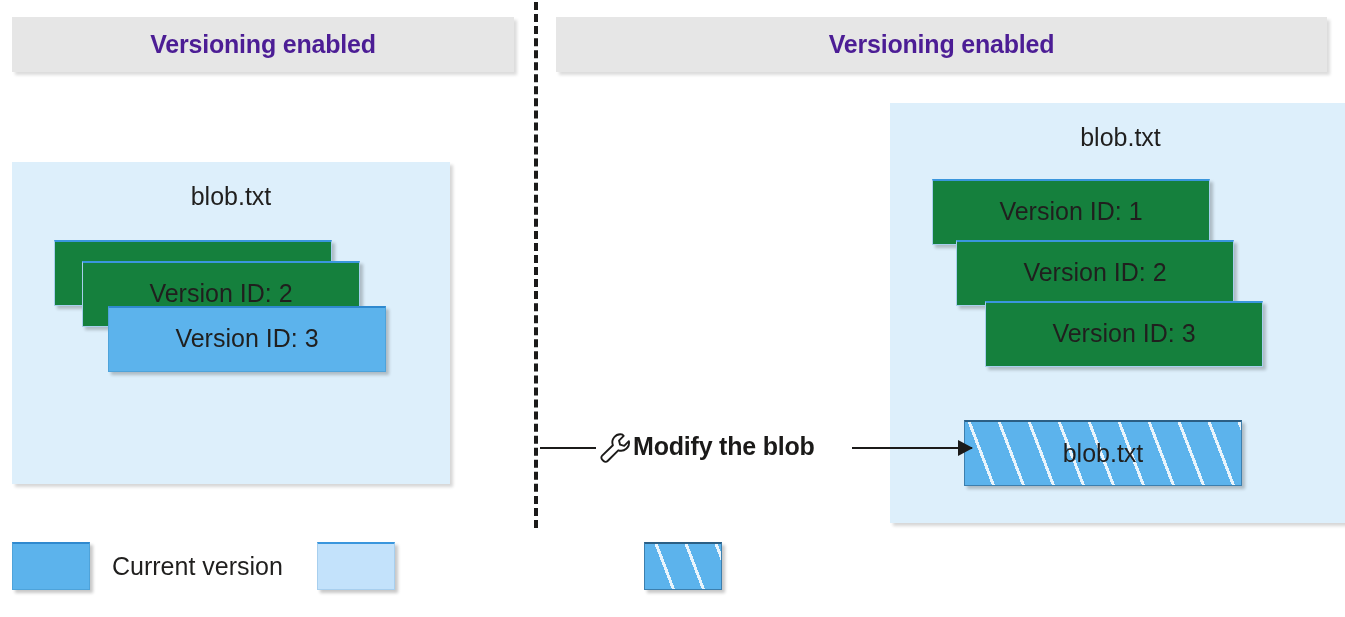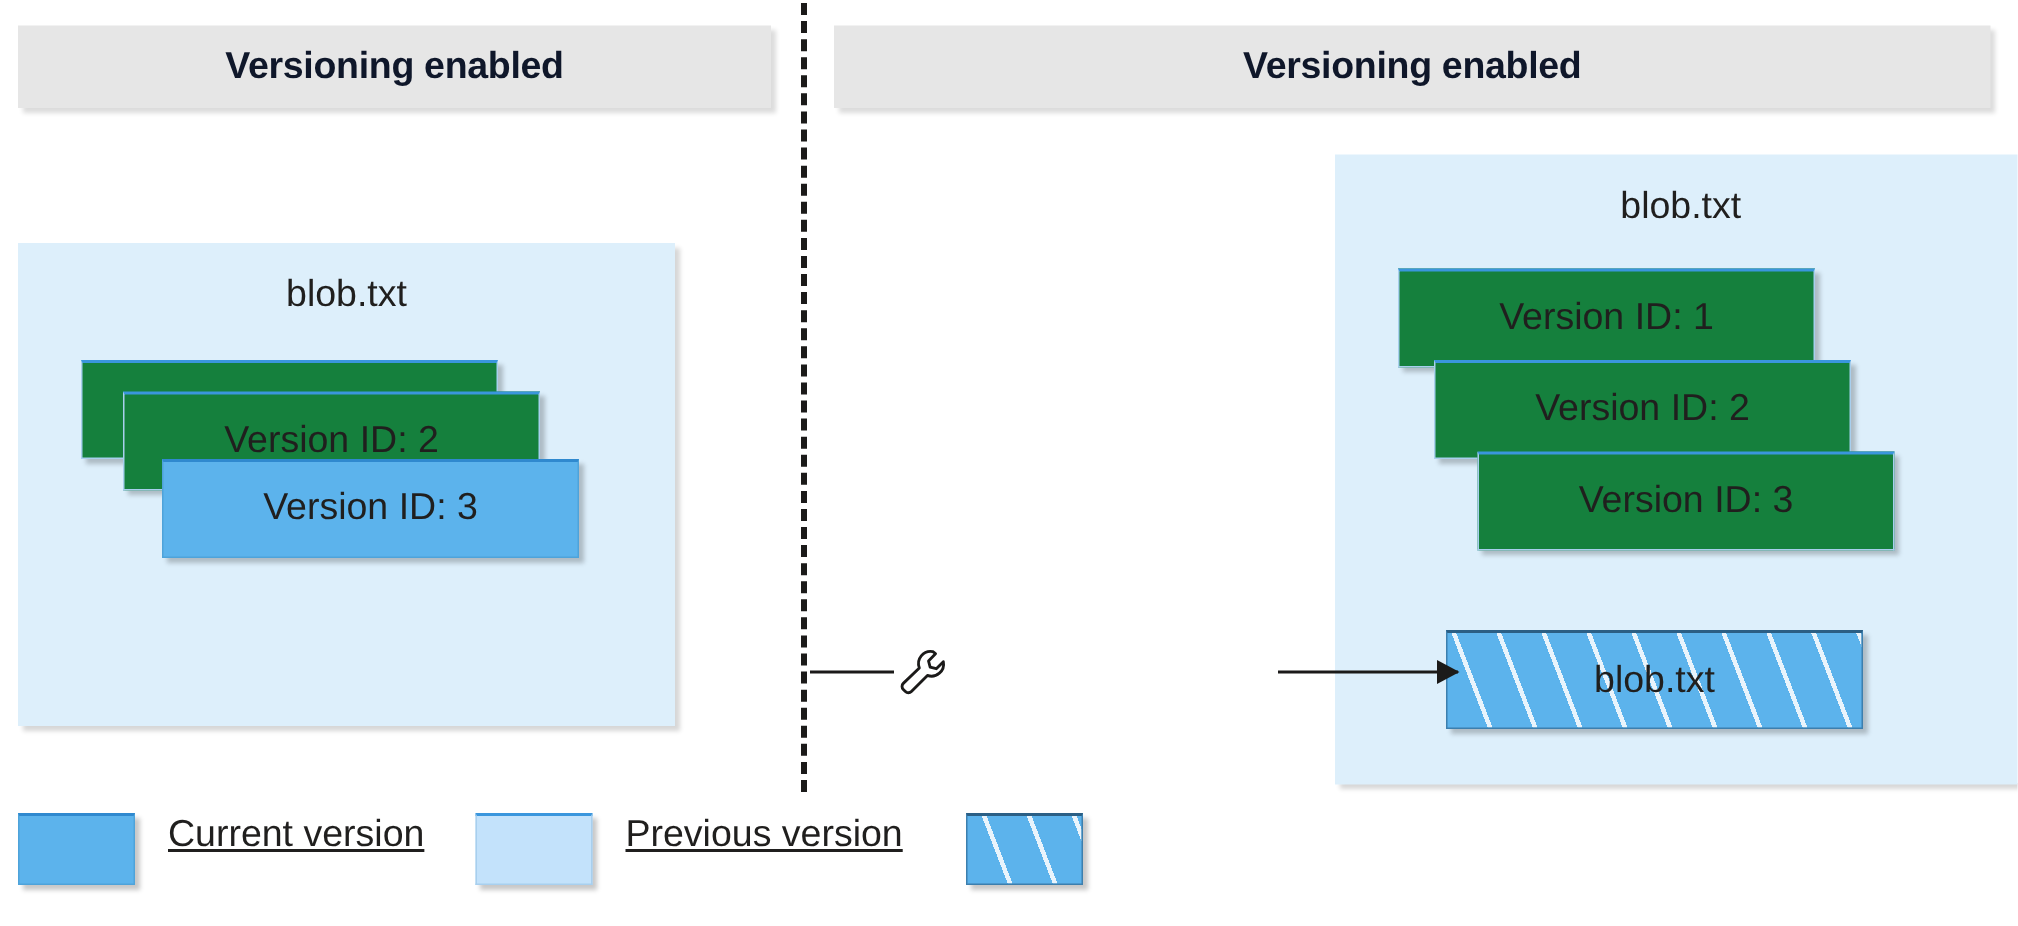--- a/index.html
+++ b/index.html
@@ -15,21 +15,21 @@
 
   
   .col-header{
     position:absolute;
     background:#e6e6e6;
     box-shadow:3px 3px 3px rgba(0,0,0,0.14);
     display:flex;align-items:center;justify-content:center;
     font-weight:bold;
     font-size:25px;
     letter-spacing:-0.2px;
-    color:#0f172a;
+    color:#4c1d95;
   }
   #hdr-left{left:12px;top:17px;width:502px;height:55px;}
   #hdr-right{left:556px;top:17px;width:771px;height:55px;}
 
   
   .divider{
     position:absolute;
     left:534px;top:2px;
     width:0;height:526px;
     border-left:4px dashed #1b1a19;
@@ -115,21 +115,21 @@
   .flow-arrow:after{
     content:"";position:absolute;right:-1px;top:-7px;
     width:0;height:0;
     border-top:8px solid transparent;
     border-bottom:8px solid transparent;
     border-left:15px solid #1b1a19;
   }
 
   
   .legend{position:absolute;left:12px;top:542px;height:50px;}
-  .legend-item{position:absolute;display:flex;align-items:flex-start;text-decoration:underline;}
+  .legend-item{position:absolute;display:flex;align-items:center;}
   .legend-swatch{
     width:78px;height:48px;box-sizing:border-box;
     box-shadow:3px 3px 3px rgba(0,0,0,0.22);
     flex:none;
   }
   .legend-swatch.current{background:#5cb3ec;border:1px solid #4ea3da;border-top:2px solid #2f89cf;}
   .legend-swatch.prev{background:#c3e2fb;border:1px solid #a8cfee;border-top:2px solid #3a96dd;}
   .legend-swatch.hatch{
     background-color:#5cb3ec;
     background-image:repeating-linear-gradient(
@@ -192,34 +192,34 @@
 
   <div class="flow">
     <div class="flow-line-left"></div>
 
     <span class="wrench-icon">
       <svg viewBox="0 0 34 34" width="34" height="34" aria-hidden="true">
         <path d="M23.8 3.4a8.1 8.1 0 0 0-8.9 10.9L4.2 24.6a2.8 2.8 0 0 0 0 4l1.4 1.4a2.8 2.8 0 0 0 4 0L20.3 19.3a8.1 8.1 0 0 0 10.6-9.2l-4.7 4.7-4.1-1.1-1.1-4.1 4.7-4.7a8.2 8.2 0 0 0-1.9-1.5z" fill="none" stroke="#1b1a19" stroke-width="1.9" stroke-linejoin="round"></path>
       </svg>
     </span>
 
+    <span class="flow-text">Modify the blob</span>
 
     <div class="flow-arrow"></div>
   </div>
 
   <div class="legend">
 
     <div class="legend-item" style="left:0px;top:0px;">
       <span class="legend-swatch current"></span>
       <span class="legend-label">Current version</span>
     </div>
 
     <div class="legend-item" style="left:305px;top:0px;">
       <span class="legend-swatch prev"></span>
-      <span class="legend-label">Previous version</span>
     </div>
 
     <div class="legend-item" style="left:632px;top:0px;">
       <span class="legend-swatch hatch"></span>
     </div>
 
   </div>
 
 </div>
 

